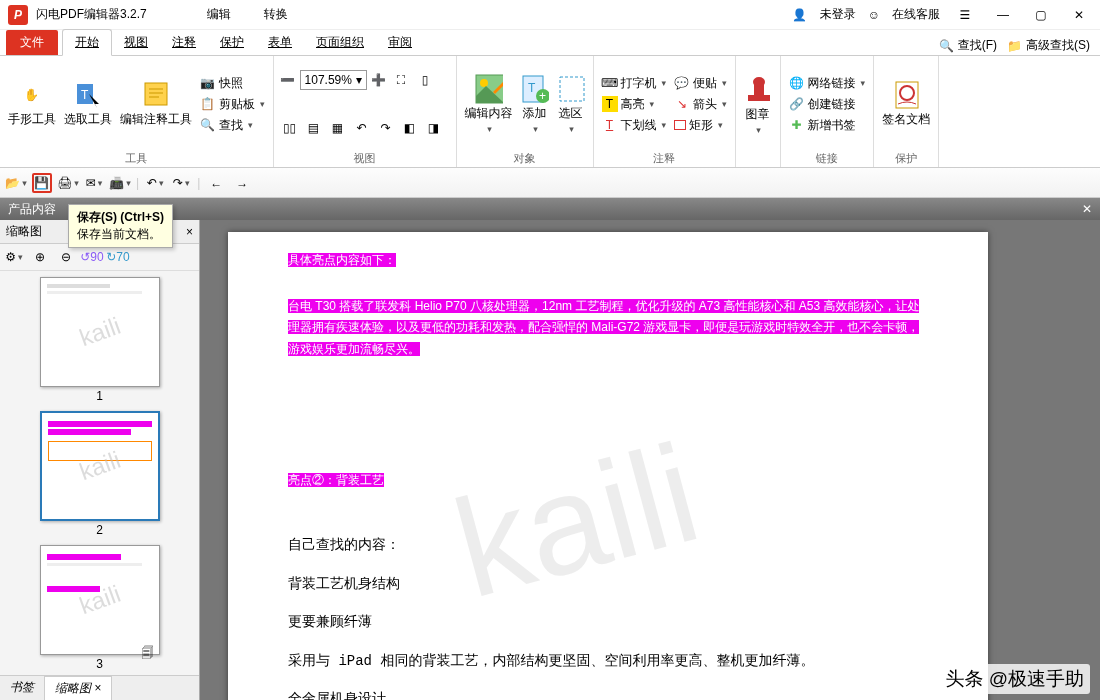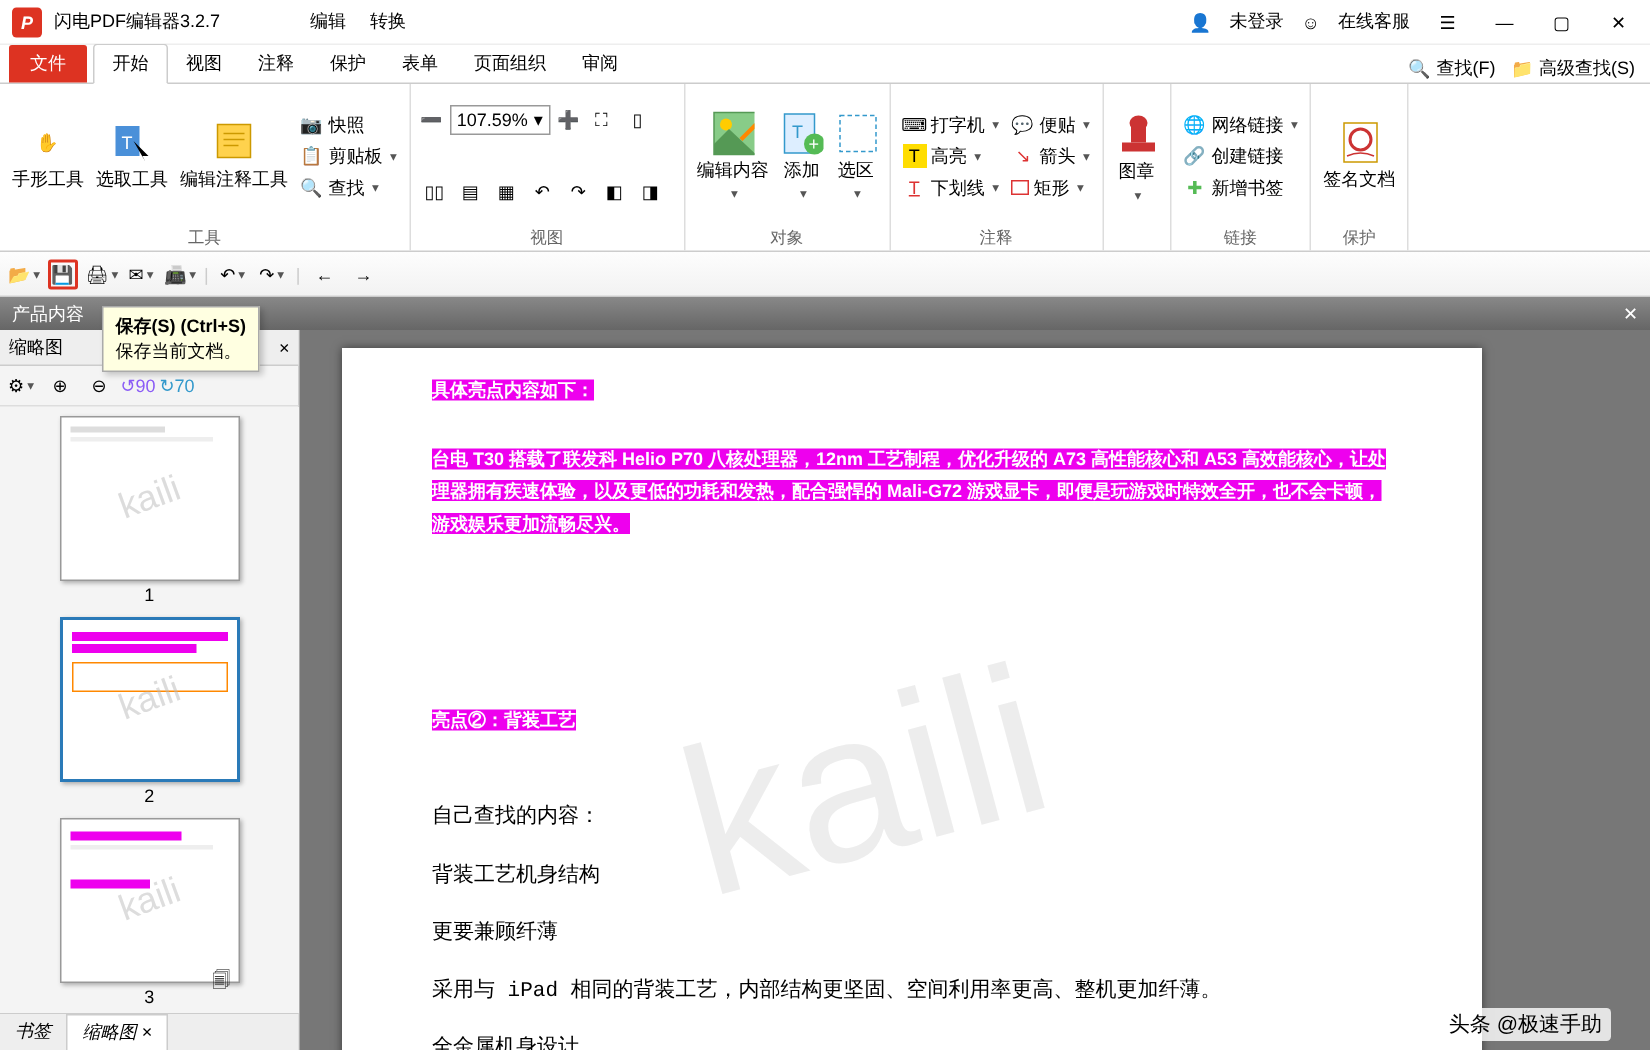--- a/index.html
+++ b/index.html
@@ -1,25 +1,25 @@
 <!DOCTYPE html>
 <html><head>
 <meta charset="utf-8">
 <style>
 * { margin: 0; padding: 0; box-sizing: border-box; font-family: "Microsoft YaHei", sans-serif; font-size: 12px; }
 body { background: #fff; width: 1100px; height: 700px; overflow: hidden; position: relative; }
 .titlebar { height: 30px; display: flex; align-items: center; padding: 0 8px; background: #fff; border-bottom: 1px solid #eee; }
 .app-icon { width: 20px; height: 20px; background: #d32; border-radius: 3px; display: flex; align-items: center; justify-content: center; color: #fff; font-weight: bold; font-style: italic; margin-right: 8px; }
 .titlebar .title { flex: 0 0 auto; }
-.titlebar .menu { display: flex; gap: 16px; margin-left: 60px; }
+.titlebar .menu { display: flex; gap: 33px; margin-left: 60px; }
 .titlebar .right { margin-left: auto; display: flex; align-items: center; gap: 12px; }
 .win-btn { width: 26px; height: 18px; display: flex; align-items: center; justify-content: center; cursor: pointer; }
 .tabbar { height: 26px; display: flex; align-items: end; background: #fff; border-bottom: 1px solid #ccc; padding-left: 6px; }
 .file-btn { background: #d32; color: #fff; padding: 4px 14px; border-radius: 2px 2px 0 0; margin-right: 4px; }
-.tab { padding: 4px 12px; cursor: pointer; }
+.tab { padding: 4px 12px; cursor: pointer; text-decoration: underline; }
 .tab.active { border: 1px solid #ccc; border-bottom: 1px solid #fff; border-radius: 3px 3px 0 0; margin-bottom: -1px; background: #fff; }
 .ribbon-right { margin-left: auto; display: flex; gap: 6px; align-items: center; padding-right: 8px; }
 .ribbon { height: 112px; background: #fff; border-bottom: 1px solid #ccc; display: flex; }
 .group { border-right: 1px solid #ddd; padding: 2px 6px 0; display: flex; flex-direction: column; }
 .group-body { flex: 1; display: flex; align-items: center; gap: 4px; }
 .group-label { text-align: center; font-size: 11px; color: #666; padding: 1px 0; }
 .big-btn { display: flex; flex-direction: column; align-items: center; gap: 2px; padding: 2px; cursor: pointer; }
 .ico { width: 28px; height: 28px; display: flex; align-items: center; justify-content: center; }
 .small-row { display: flex; flex-direction: column; gap: 2px; }
 .small-btn { display: flex; align-items: center; gap: 3px; padding: 1px 2px; cursor: pointer; white-space: nowrap; }
@@ -43,24 +43,24 @@
 .thumb-page.sel { border: 2px solid #2a7ab8; }
 .thumb-wm { position: absolute; top: 50%; left: 50%; transform: translate(-50%,-50%) rotate(-20deg); font-size: 24px; color: #bbb; opacity: .5; }
 .thumb-hl { background: #e0e; height: 6px; margin: 2px 0; }
 .thumb-num { text-align: center; margin-top: 2px; }
 .copy-ico { position: absolute; right: 6px; bottom: 6px; }
 .side-tabs { display: flex; border-top: 1px solid #ccc; background: #eee; font-style: italic; }
 .side-tab { padding: 3px 10px; cursor: pointer; }
 .side-tab.active { background: #fff; border: 1px solid #ccc; border-bottom: none; }
 .canvas { flex: 1; background: #777; overflow: auto; padding: 12px 0 0 28px; position: relative; }
 .page { width: 760px; min-height: 520px; background: #fff; box-shadow: 0 0 6px rgba(0,0,0,.5); padding: 18px 60px; position: relative; }
-.hl { background: #e0e; color: #fff; display: inline; line-height: 1.8; font-weight: bold; }
+.hl { background: #e0e; color: #fff; display: inline; line-height: 1.8; }
 .wm { position: absolute; top: 40%; left: 30%; transform: rotate(-15deg); font-size: 140px; color: #ccc; opacity: .35; pointer-events: none; }
 .body-txt { margin-top: 12px; line-height: 1.9; font-size: 14px; font-family: Liberation Mono, monospace; }
-.attrib { position: absolute; right: 26px; bottom: 6px; background: rgba(255,255,255,.8); padding: 2px 6px; border-radius: 3px; font-size: 14px; }
+.attrib { position: absolute; right: 10px; bottom: 6px; background: rgba(255,255,255,.8); padding: 2px 6px; border-radius: 3px; font-size: 19px; }
 svg { display: block; }
 .drop::after { content: "▾"; font-size: 9px; margin-left: 2px; color: #555; }
 </style>
 </head>
 <body>
 
 <div class="titlebar">
   <div class="app-icon">P</div>
   <div class="title">闪电PDF编辑器3.2.7</div>
   <div class="menu">

